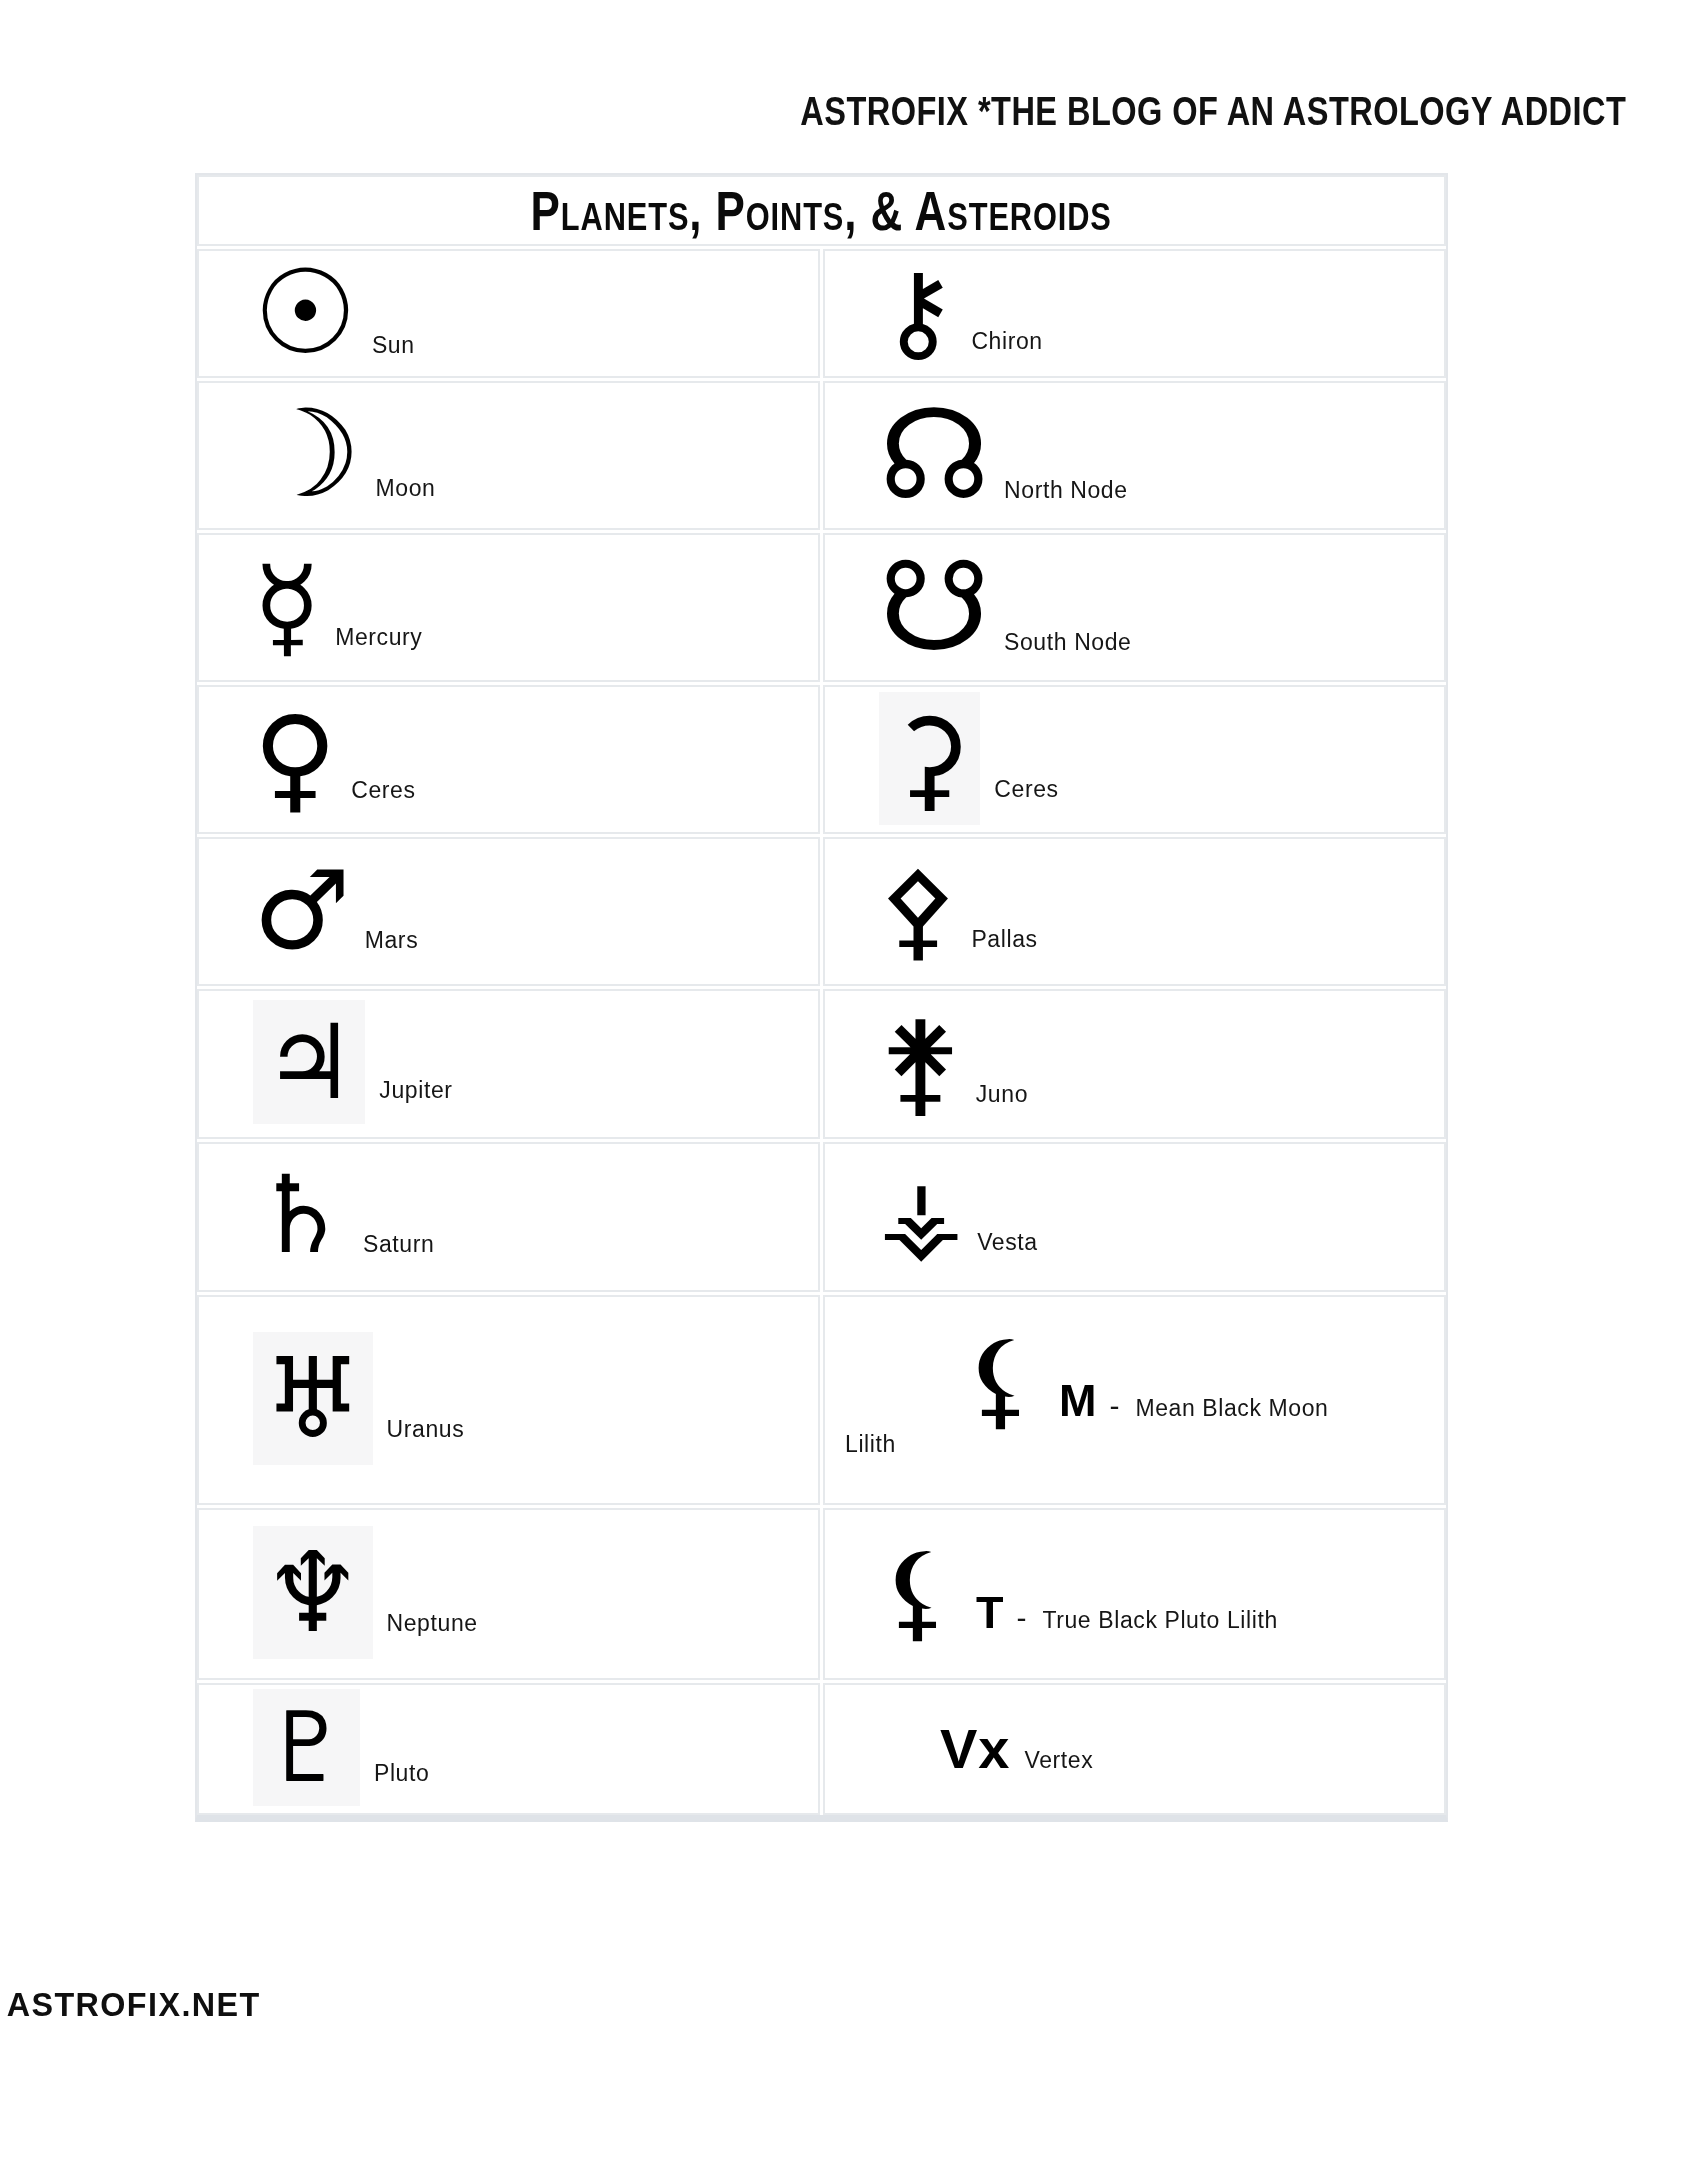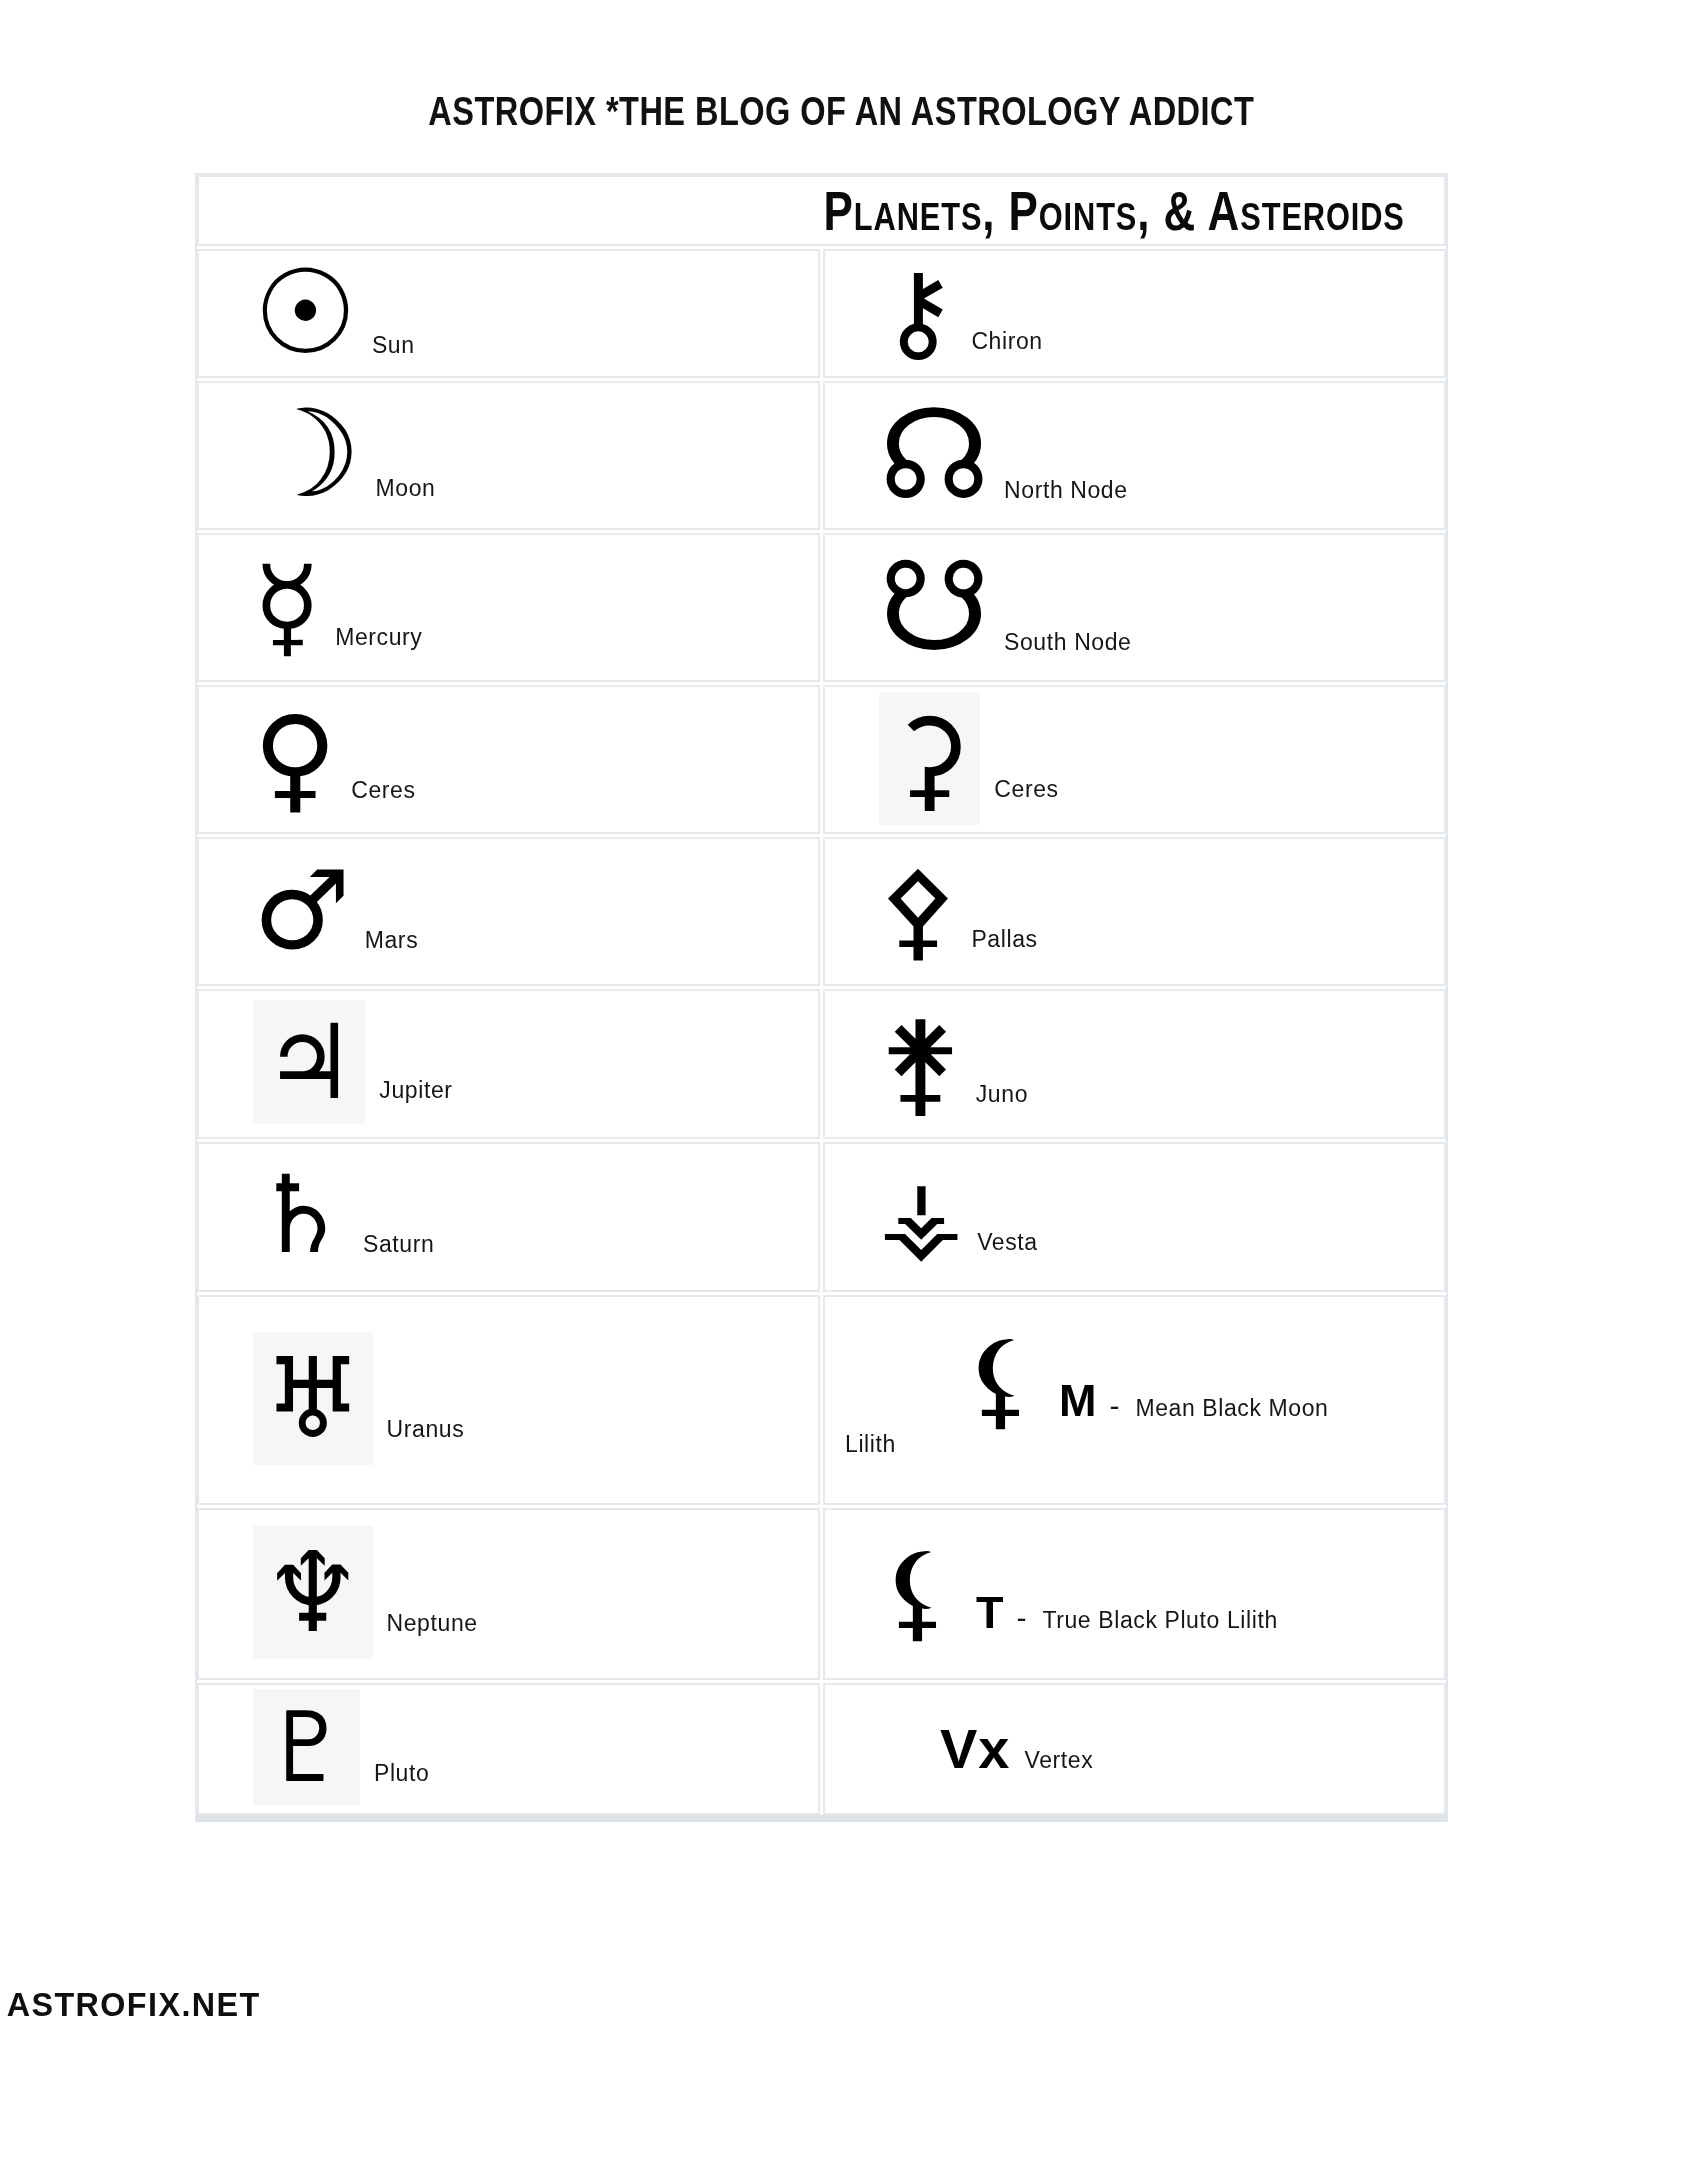--- a/index.html
+++ b/index.html
@@ -7,21 +7,21 @@
     width:1683px;height:2178px;
     background:#ffffff;
     font-family:"Liberation Sans",sans-serif;
     color:#0d0d0d;
     position:relative;
     overflow:hidden;
   }
   
   .page-header{
     margin-top:91px;
-    text-align:center;
+    text-align:right;
   }
   .page-header .hdr-text{
     display:inline-block;
     font-size:37px;
     font-weight:700;
     letter-spacing:0.5px;
     color:#111;
     transform:scale(0.88,1.08);
     transform-origin:center;
     white-space:nowrap;
@@ -36,21 +36,21 @@
     grid-template-rows:71px 129px 149px 149px 149px 149px 150px 150px 210px 172px 132px;
     gap:3px;
     border:2px solid #e3e6ea;
     border-bottom:7px solid #dfe3e8;
     background:#ffffff;
   }
   .title-cell{
     grid-column:1 / span 2;
     background:#fff;
     border:2px solid #e6e9ec;
-    display:flex;align-items:center;justify-content:flex-end;
+    display:flex;align-items:center;justify-content:center;
   }
   .title-cell .table-title{
     font-size:50px;
     font-weight:700;
     font-variant:small-caps;
     letter-spacing:1px;
     color:#0a0a0a;
     transform:scale(0.88,1.12);
     transform-origin:center;
     white-space:nowrap;

